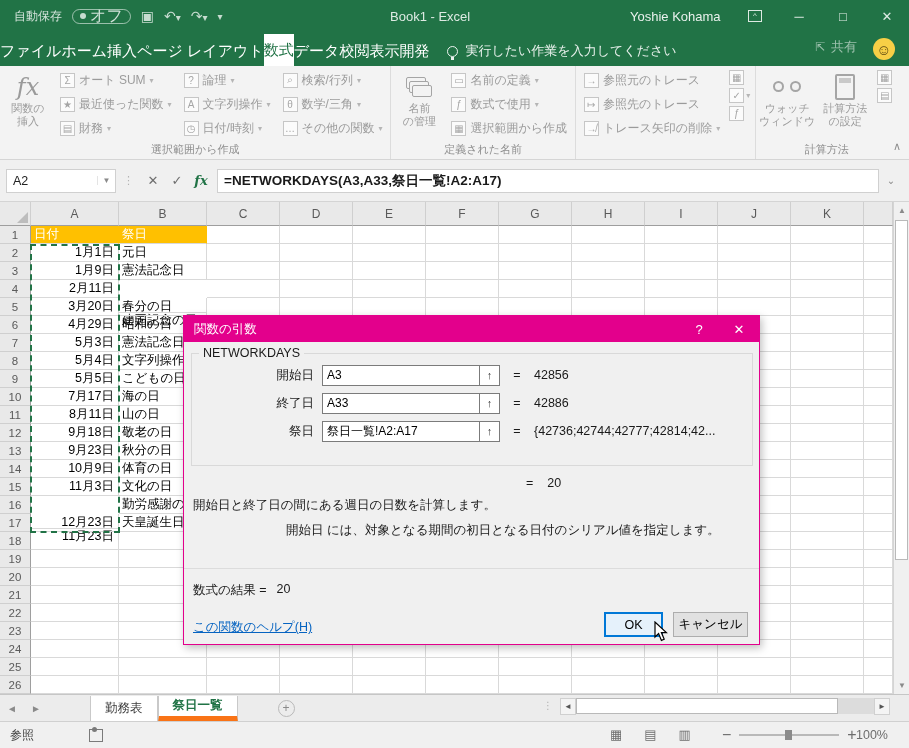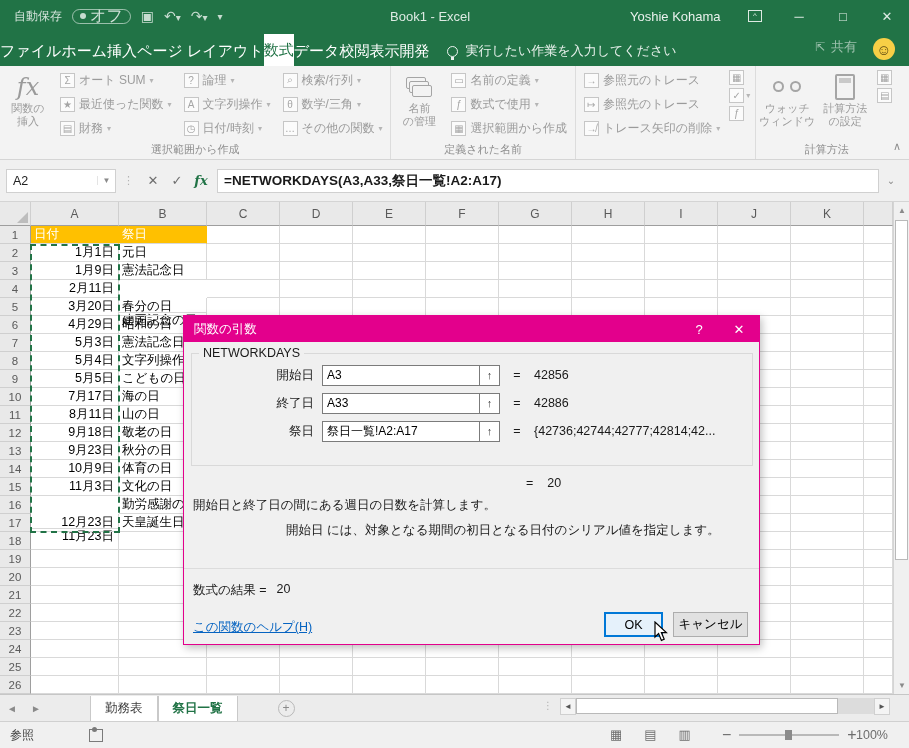--- a/index.html
+++ b/index.html
@@ -107,21 +107,21 @@
   #dlg-help { position:absolute; left:9px; top:303px; font-size:12.5px; color:#0563c1; text-decoration:underline;text-align:center; }
   .dlgbtn { position:absolute; top:296px; height:25px; font-size:12.5px; display:flex; align-items:center; justify-content:center; }
   #okbtn { left:420px; width:59px; background:#e5f1fb; border:2px solid #0078d7; color:#000; }
   #cancelbtn { left:489px; width:75px; background:#e1e1e1; border:1px solid #adadad; color:#000; }
   #cursor { position:absolute; left:470px; top:305px; z-index:20; }
 
   
   #tabstrip { left:0; top:694px; width:909px; height:27px; background:#ececec; border-top:1px solid #c6c6c6; display:flex; align-items:center; }
   .tnav { color:#8a8a8a; font-size:10px; width:24px; text-align:center; }
   .sheettab { height:26px; padding:0 14px; background:#fff; border-right:1px solid #c9c9c9; border-left:1px solid #c9c9c9; display:flex; align-items:center; font-size:12.5px; color:#3c3c3c; margin-top:1px; }
-  .sheettab.active { color:#217346; font-weight:bold; border-bottom:1px solid #f97316; }
+  .sheettab.active { color:#217346; font-weight:bold; border-bottom:6px solid #f97316; }
   #newsheet { width:17px; height:17px; border:1px solid #b9b9b9; border-radius:50%; color:#8a8a8a; font-size:12px; display:flex; align-items:center; justify-content:center; margin-left:40px; }
   #hs-handle { position:absolute; left:543px; top:700px; color:#b3b3b3; font-size:10px; }
   #hscroll { position:absolute; left:560px; top:697px; width:334px; height:18px; display:flex; align-items:center; }
   .hbtn { width:16px; height:17px; border:1px solid #d0d0d0; background:#f4f4f4; color:#555; font-size:8px; display:flex; align-items:center; justify-content:center; }
   #hthumb { width:262px; height:16px; background:#fff; border:1px solid #b9b9b9; }
   #htrack-rest { width:36px; height:16px; background:#dcdcdc; }
 
   
   #statusbar { left:0; top:721px; width:909px; height:27px; background:#f0f0f0; border-top:1px solid #d0d0d0; display:flex; align-items:center; font-size:12px; color:#444; }
   #stat-mode { margin-left:10px; }

